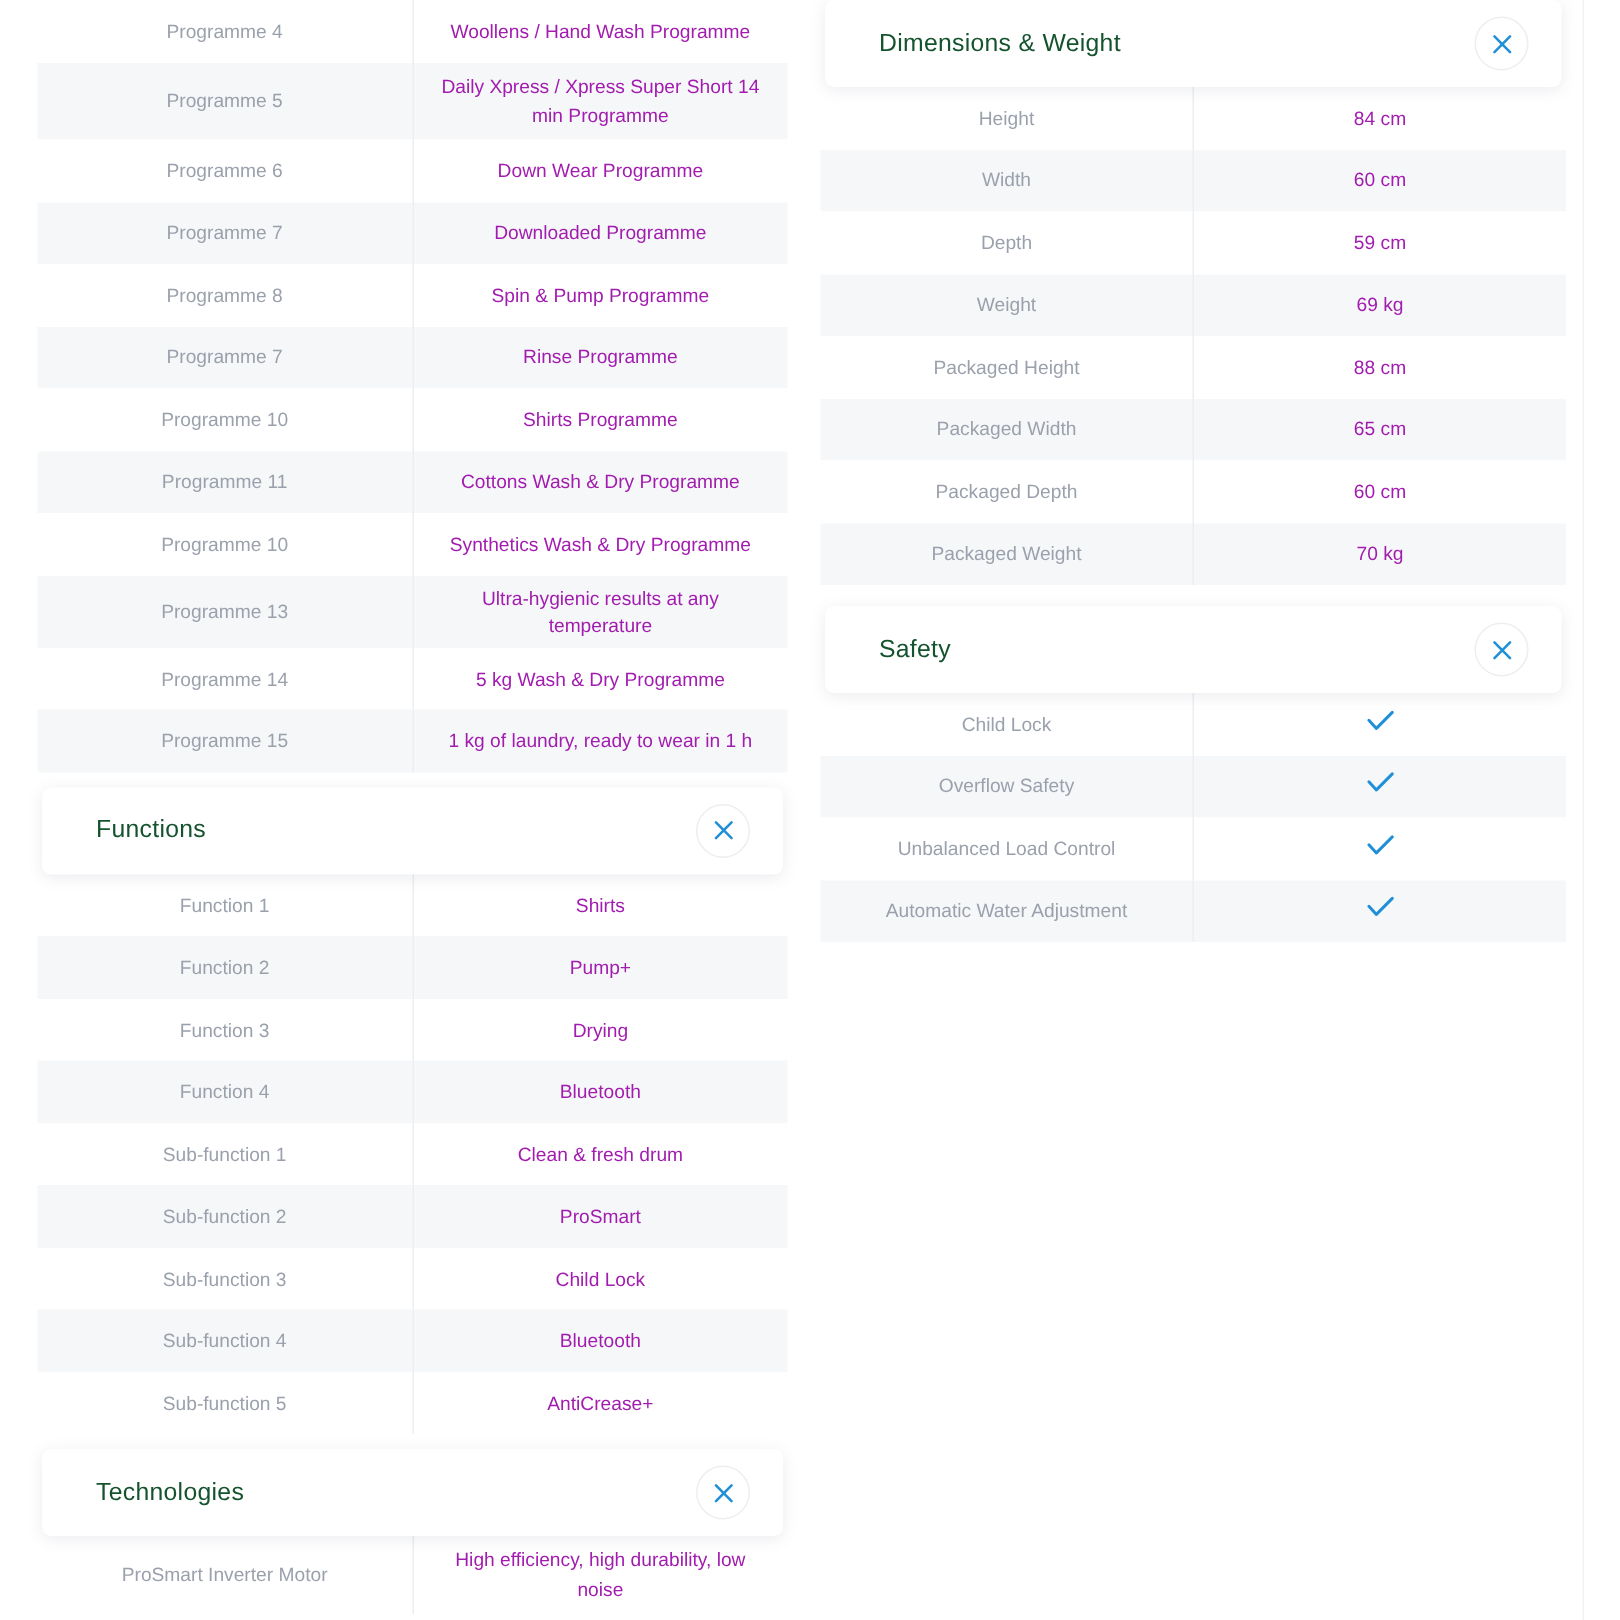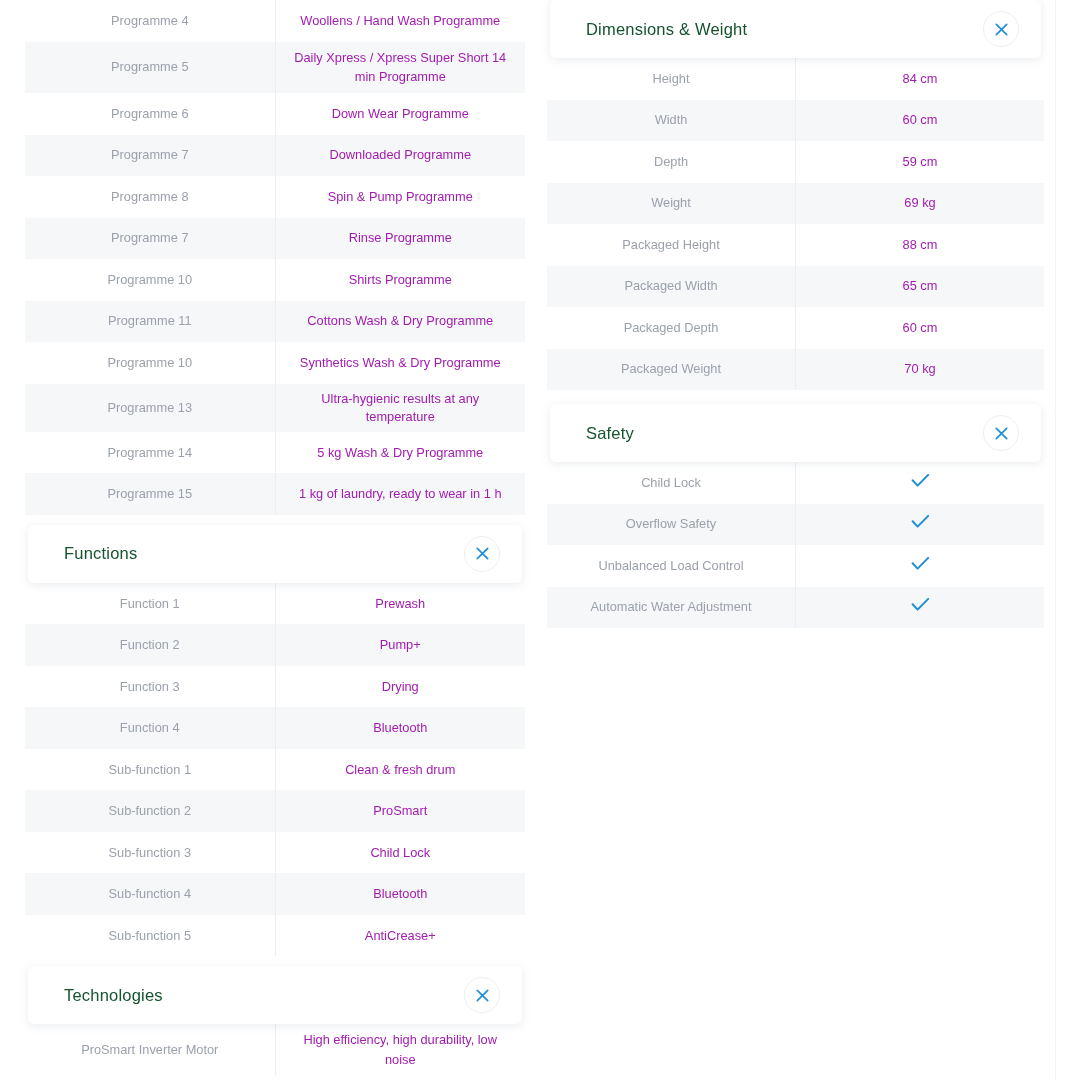--- a/index.html
+++ b/index.html
@@ -187,21 +187,21 @@
         <span class="close-btn">
           <svg width="13" height="13" viewBox="0 0 13 13">
             <path d="M1.3 1.3 L11.7 11.7 M11.7 1.3 L1.3 11.7" stroke="#1f8fd8" stroke-width="1.7" stroke-linecap="round" fill="none"></path>
           </svg>
         </span>
       </div>
       <table class="spec-table">
         <tbody>
             <tr class="odd">
               <td class="k">Function 1</td>
-              <td class="v">Prewash</td>
+              <td class="v">Shirts</td>
             </tr>
             <tr class="even">
               <td class="k">Function 2</td>
               <td class="v">Pump+</td>
             </tr>
             <tr class="odd">
               <td class="k">Function 3</td>
               <td class="v">Drying</td>
             </tr>
             <tr class="even">

